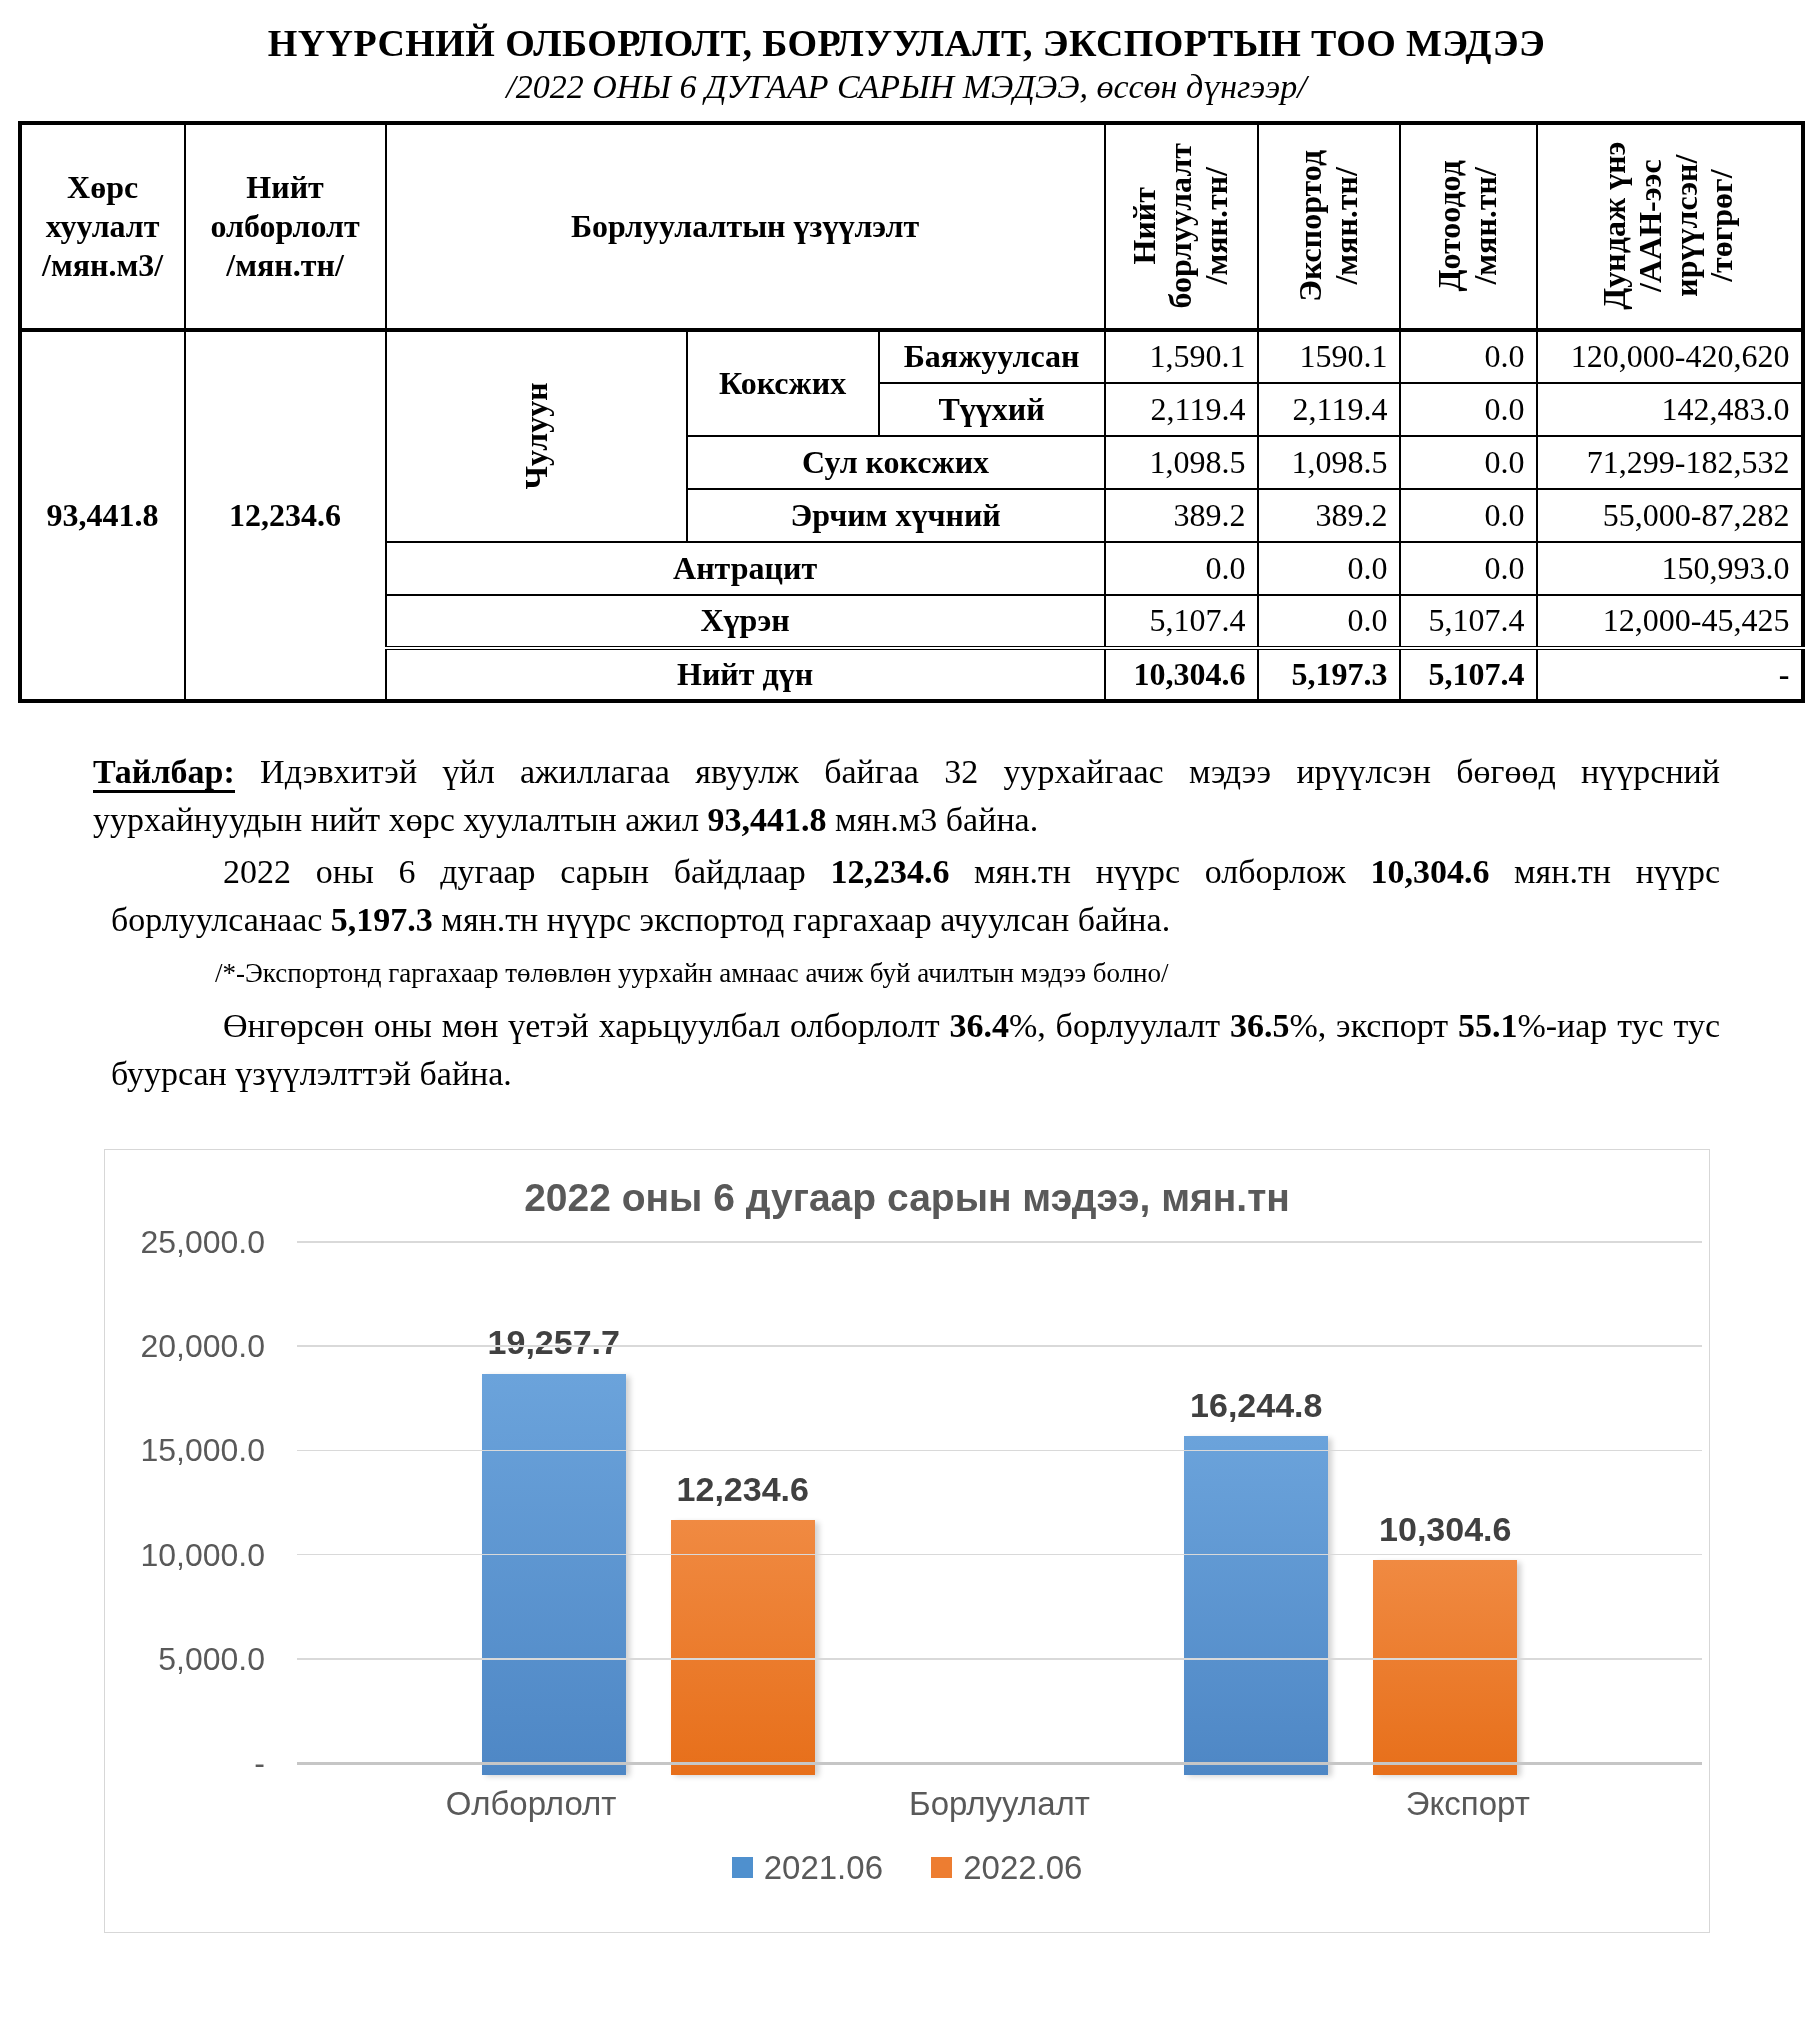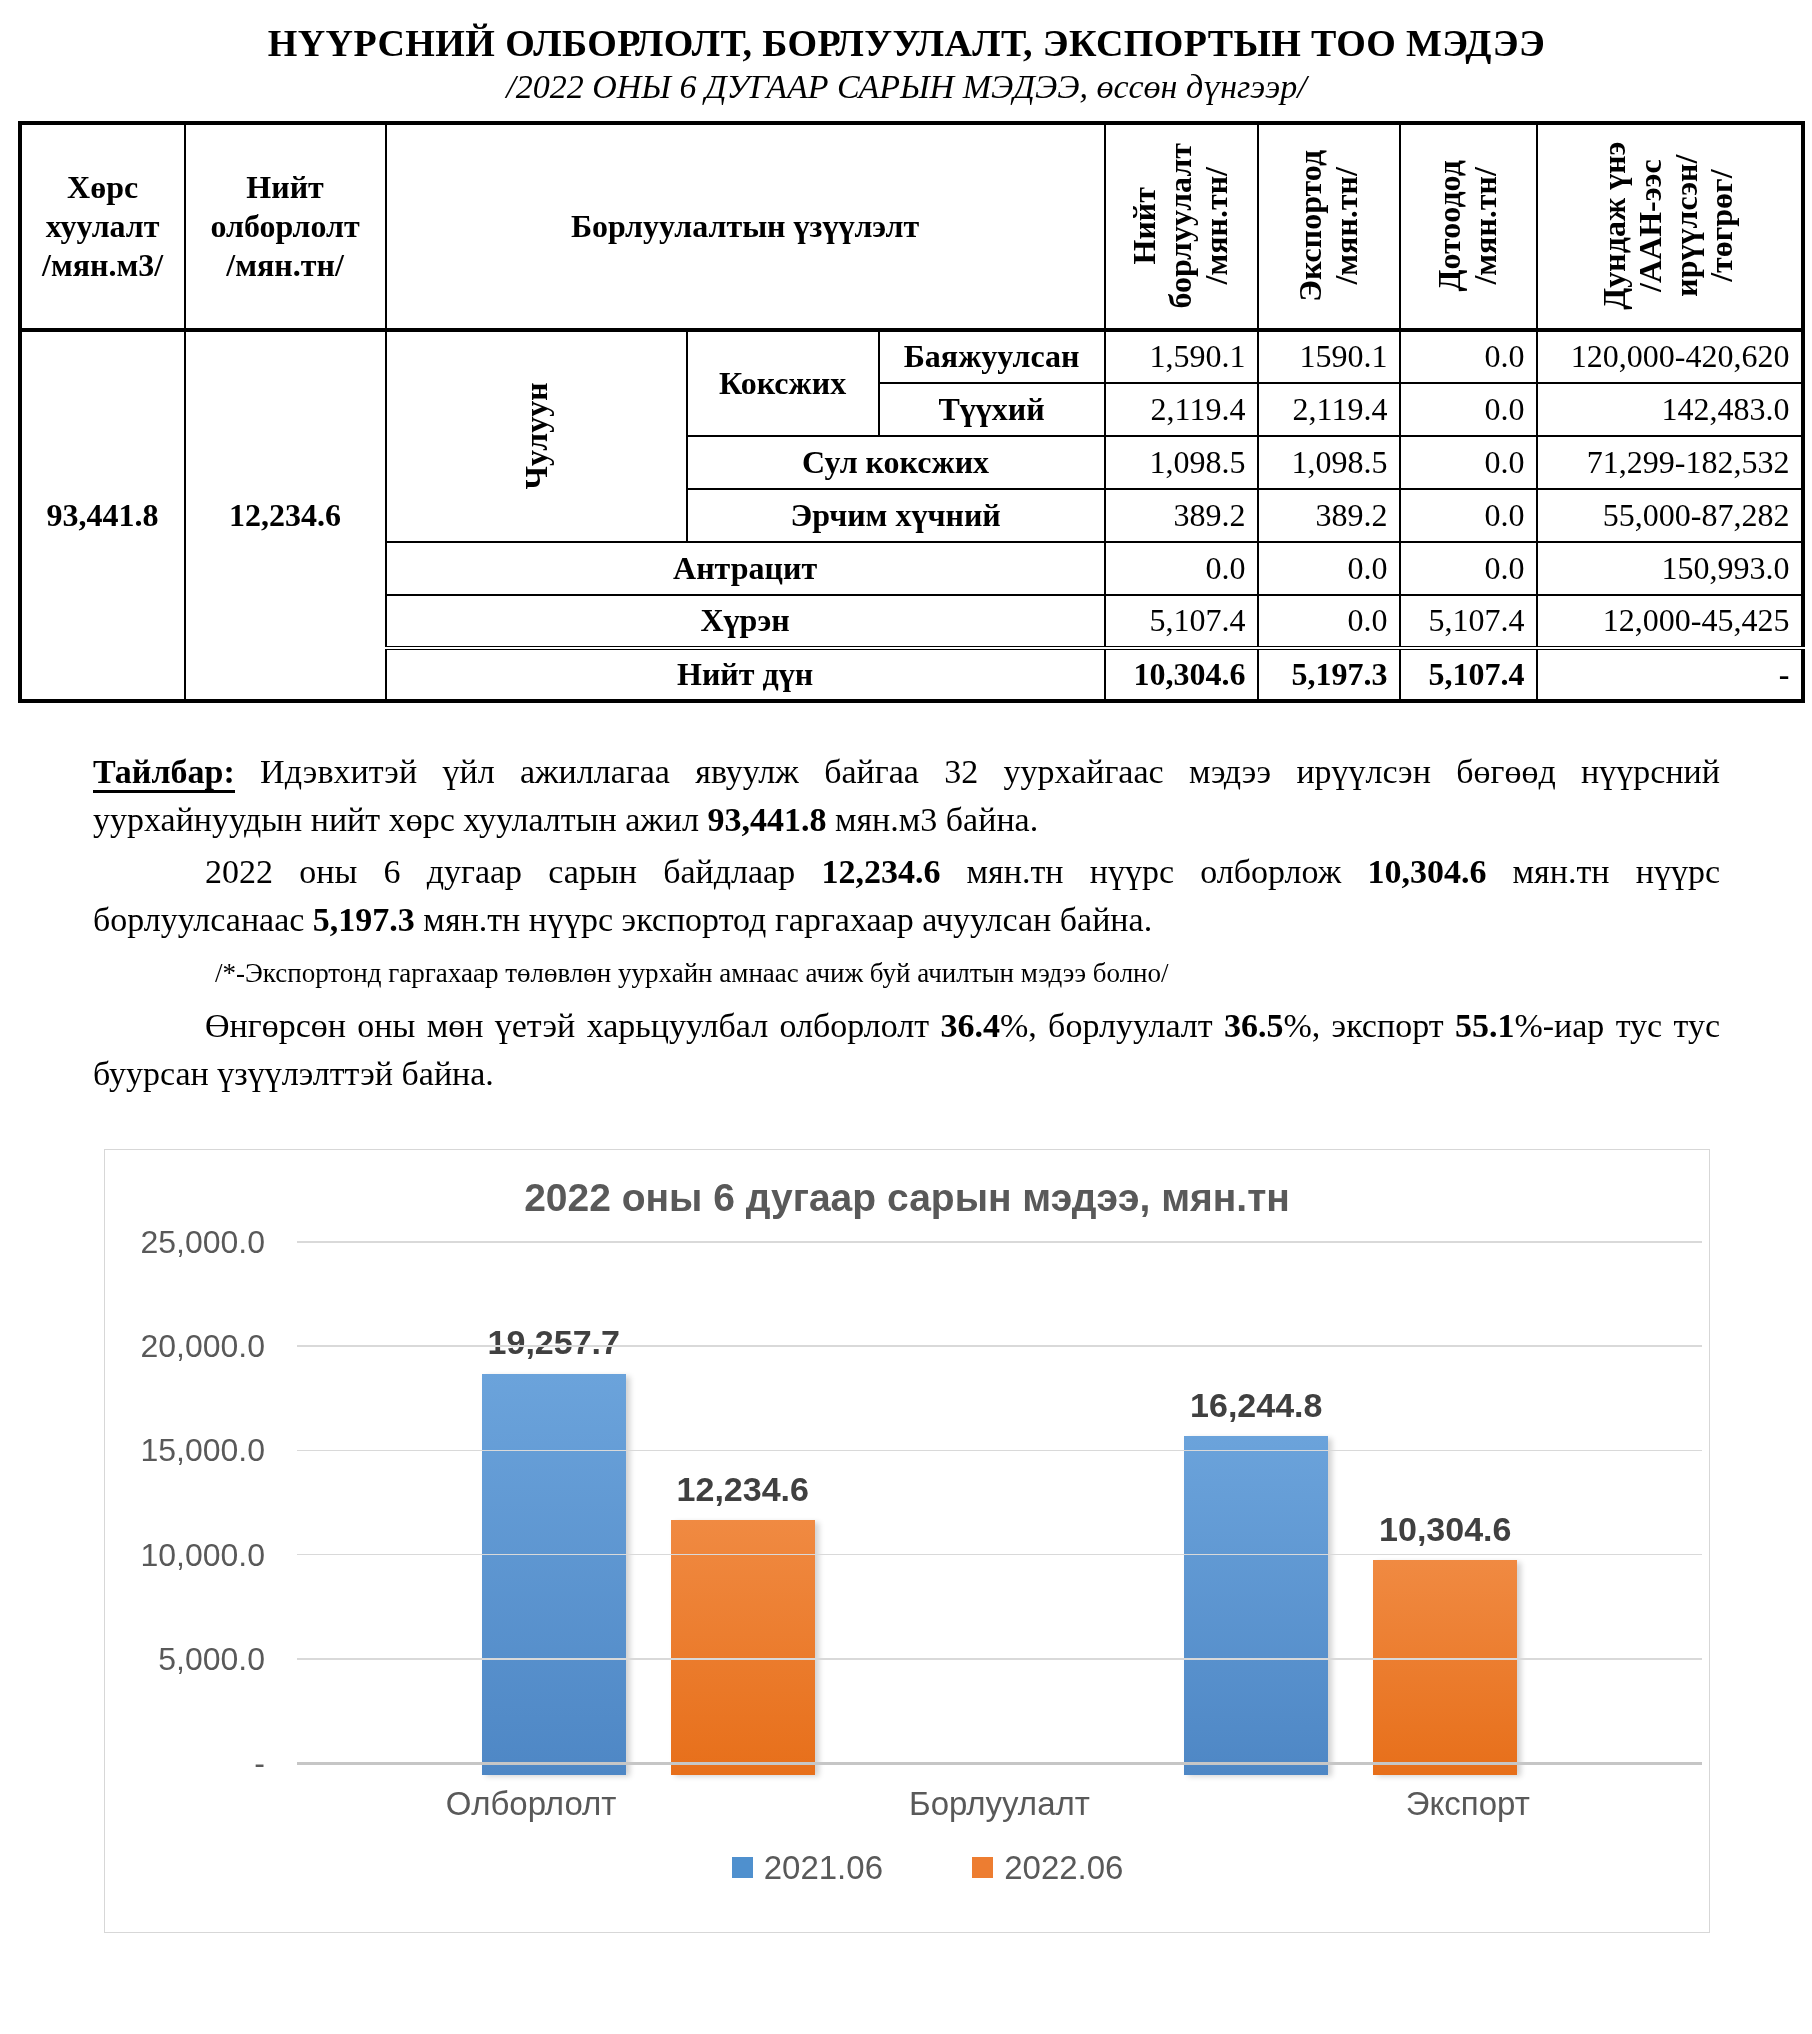--- a/index.html
+++ b/index.html
@@ -65,21 +65,21 @@
   }
 
   
   .notes { margin: 45px 93px 0 93px; }
   .notes p {
     margin: 0 0 4.8px 0;
     font-size: 34px;
     line-height: 48px;
     text-align: justify;
   }
-  .notes p.ind { text-indent: 112px; }
+  .notes p.ind { text-indent: 112px; margin-left: 18px; }
   .notes p.small { font-size: 27px; text-indent: 122px; text-align: left; }
   .u { border-bottom: 3.2px solid #000; }
 
   
   .chart {
     position: relative;
     margin: 51px 0 0 104px;
     width: 1606px; height: 784px;
     border: 1.6px solid #d7d7d7;
     background: #fff;
@@ -136,21 +136,21 @@
   }
   .xlabels div {
     flex: 1 1 0; text-align: center;
     font-size: 33px; color: #595959;
   }
   .legend {
     position: absolute; left: 0; top: 699px; width: 100%;
     display: flex; justify-content: center; align-items: center; gap: 48px;
     font-size: 33px; color: #595959;
   }
-  .legend-item { display: flex; align-items: center; gap: 11.2px; margin-left: 41px; }
+  .legend-item { display: flex; align-items: center; gap: 11.2px; }
   .swatch { width: 21px; height: 21px; display: inline-block; }
   .swatch.s0 { background: #4f90ce; }
   .swatch.s1 { background: #ed7d31; }
 </style>
 </head>
 <body>
 
 <div class="doc-title">НҮҮРСНИЙ ОЛБОРЛОЛТ, БОРЛУУЛАЛТ, ЭКСПОРТЫН ТОО МЭДЭЭ</div>
 <div class="doc-subtitle">/2022 ОНЫ 6 ДУГААР САРЫН МЭДЭЭ, өссөн дүнгээр/</div>
 

